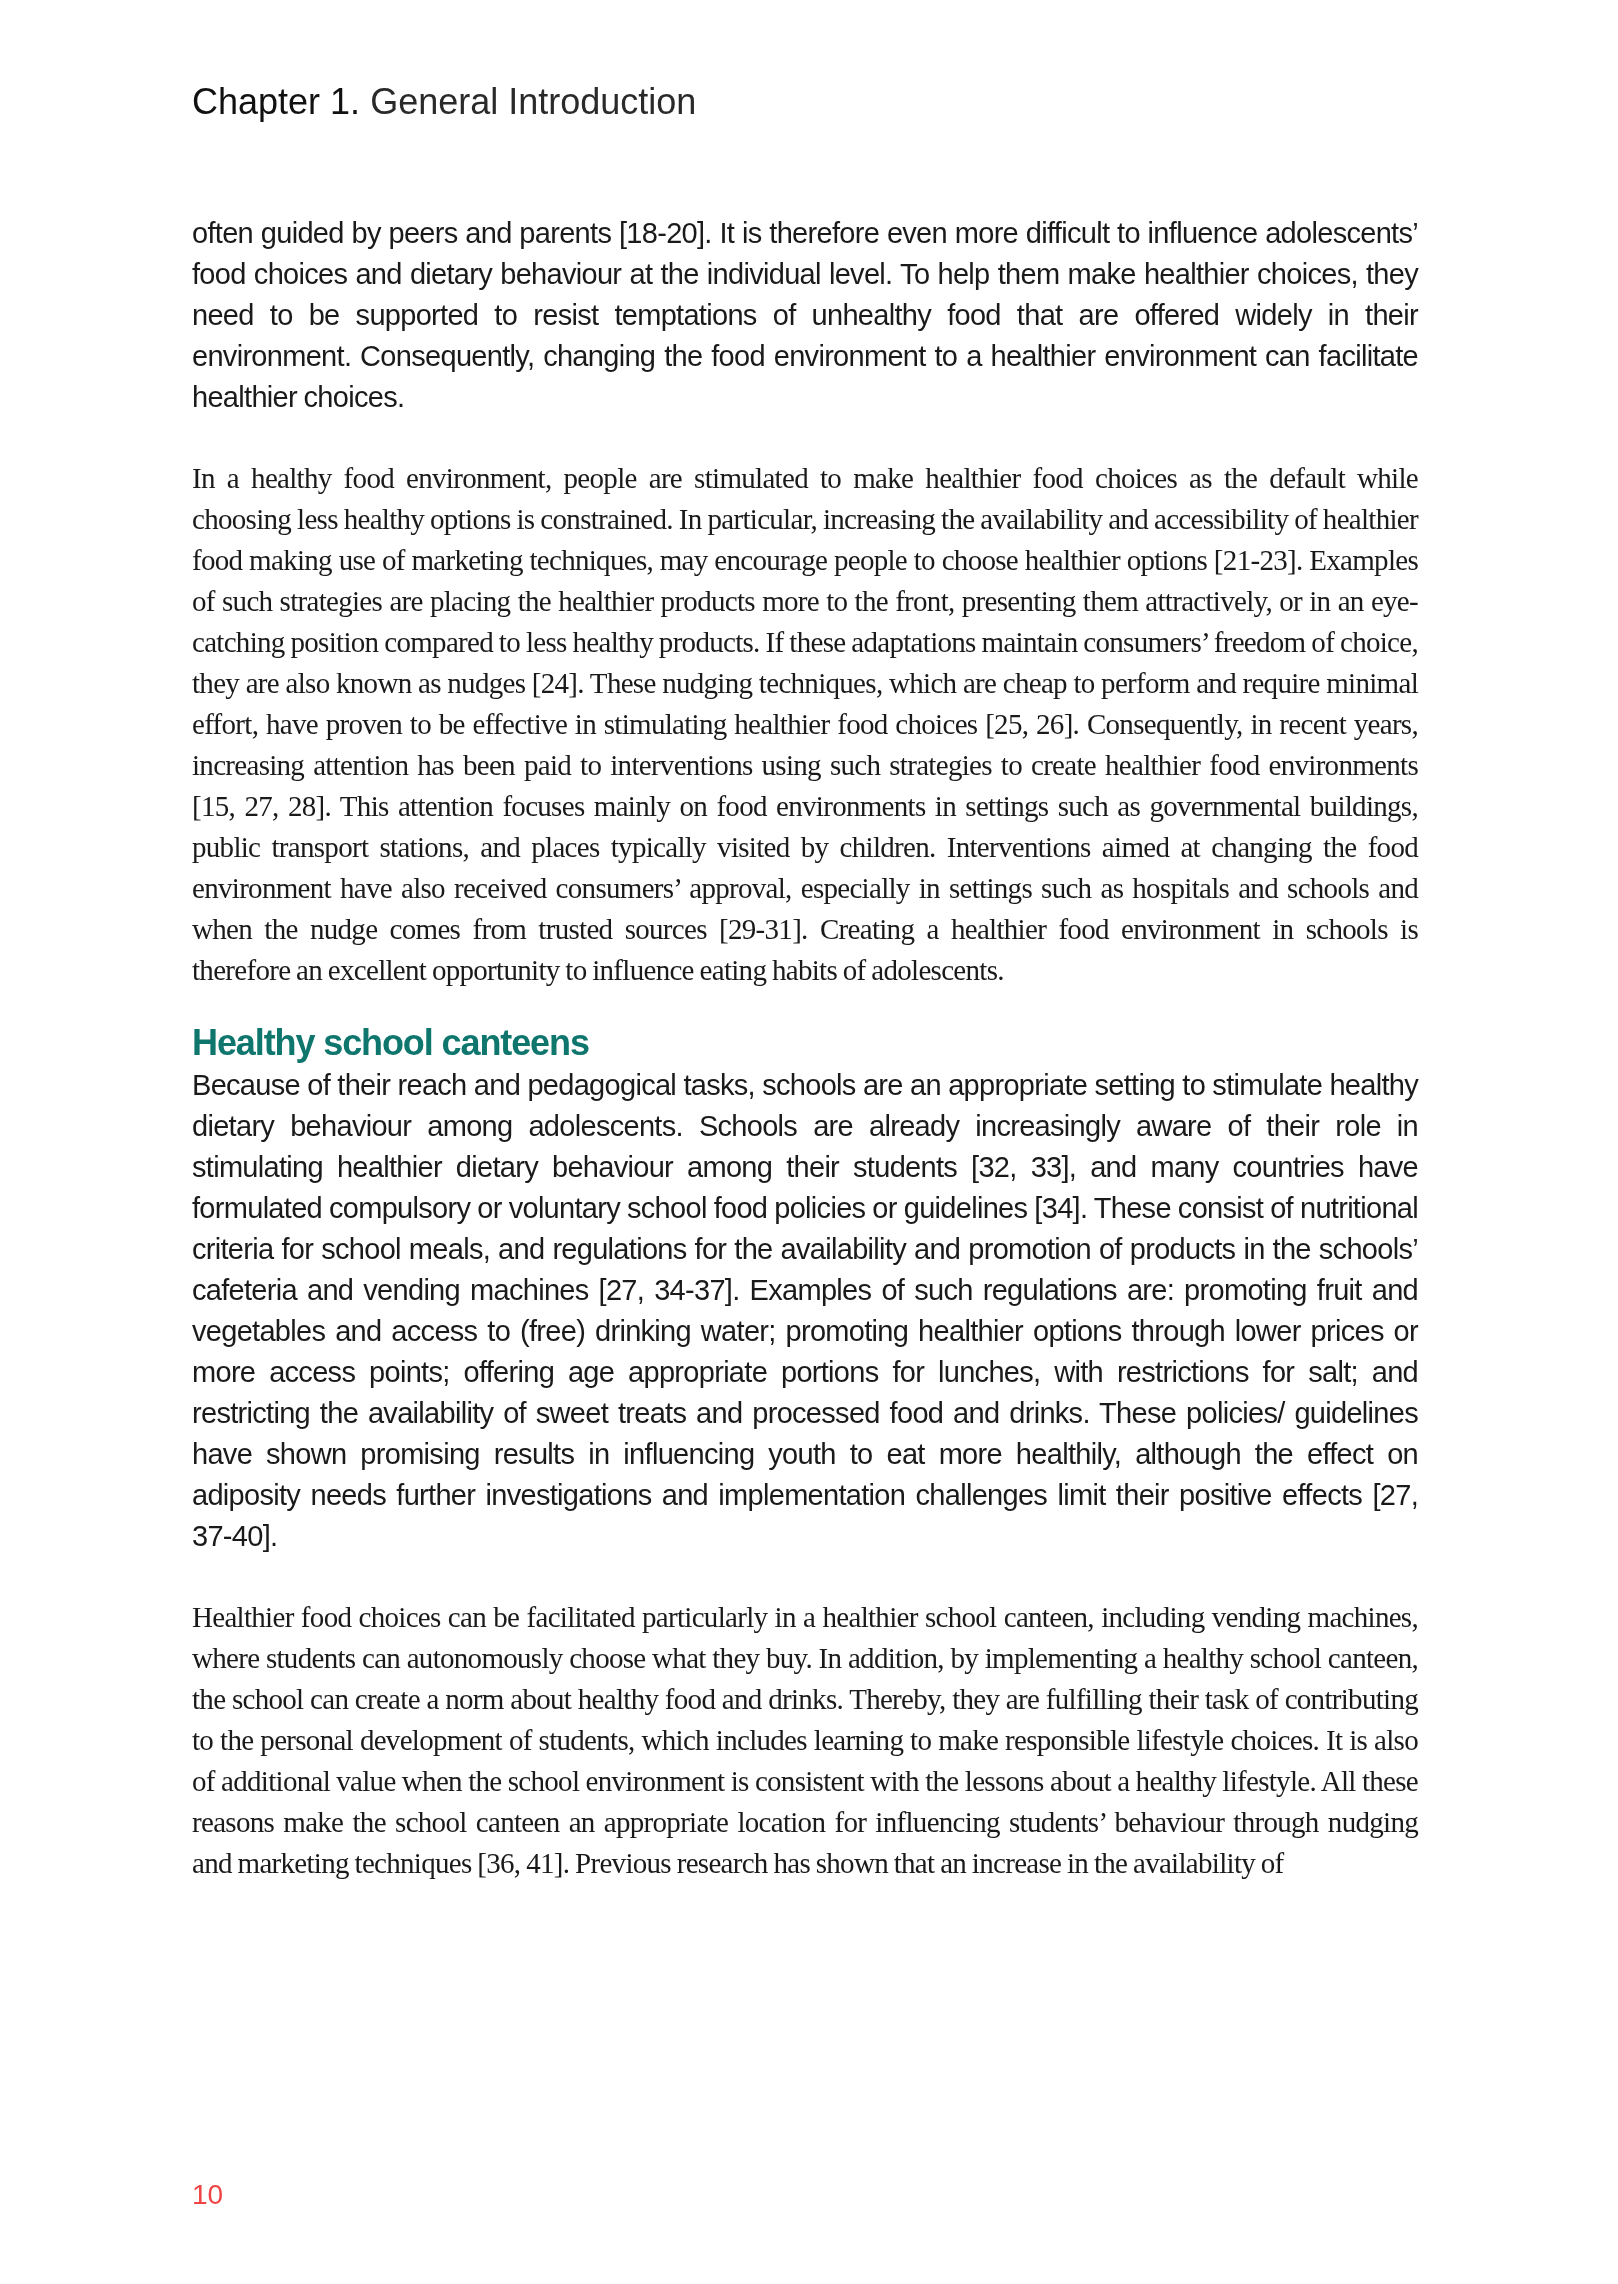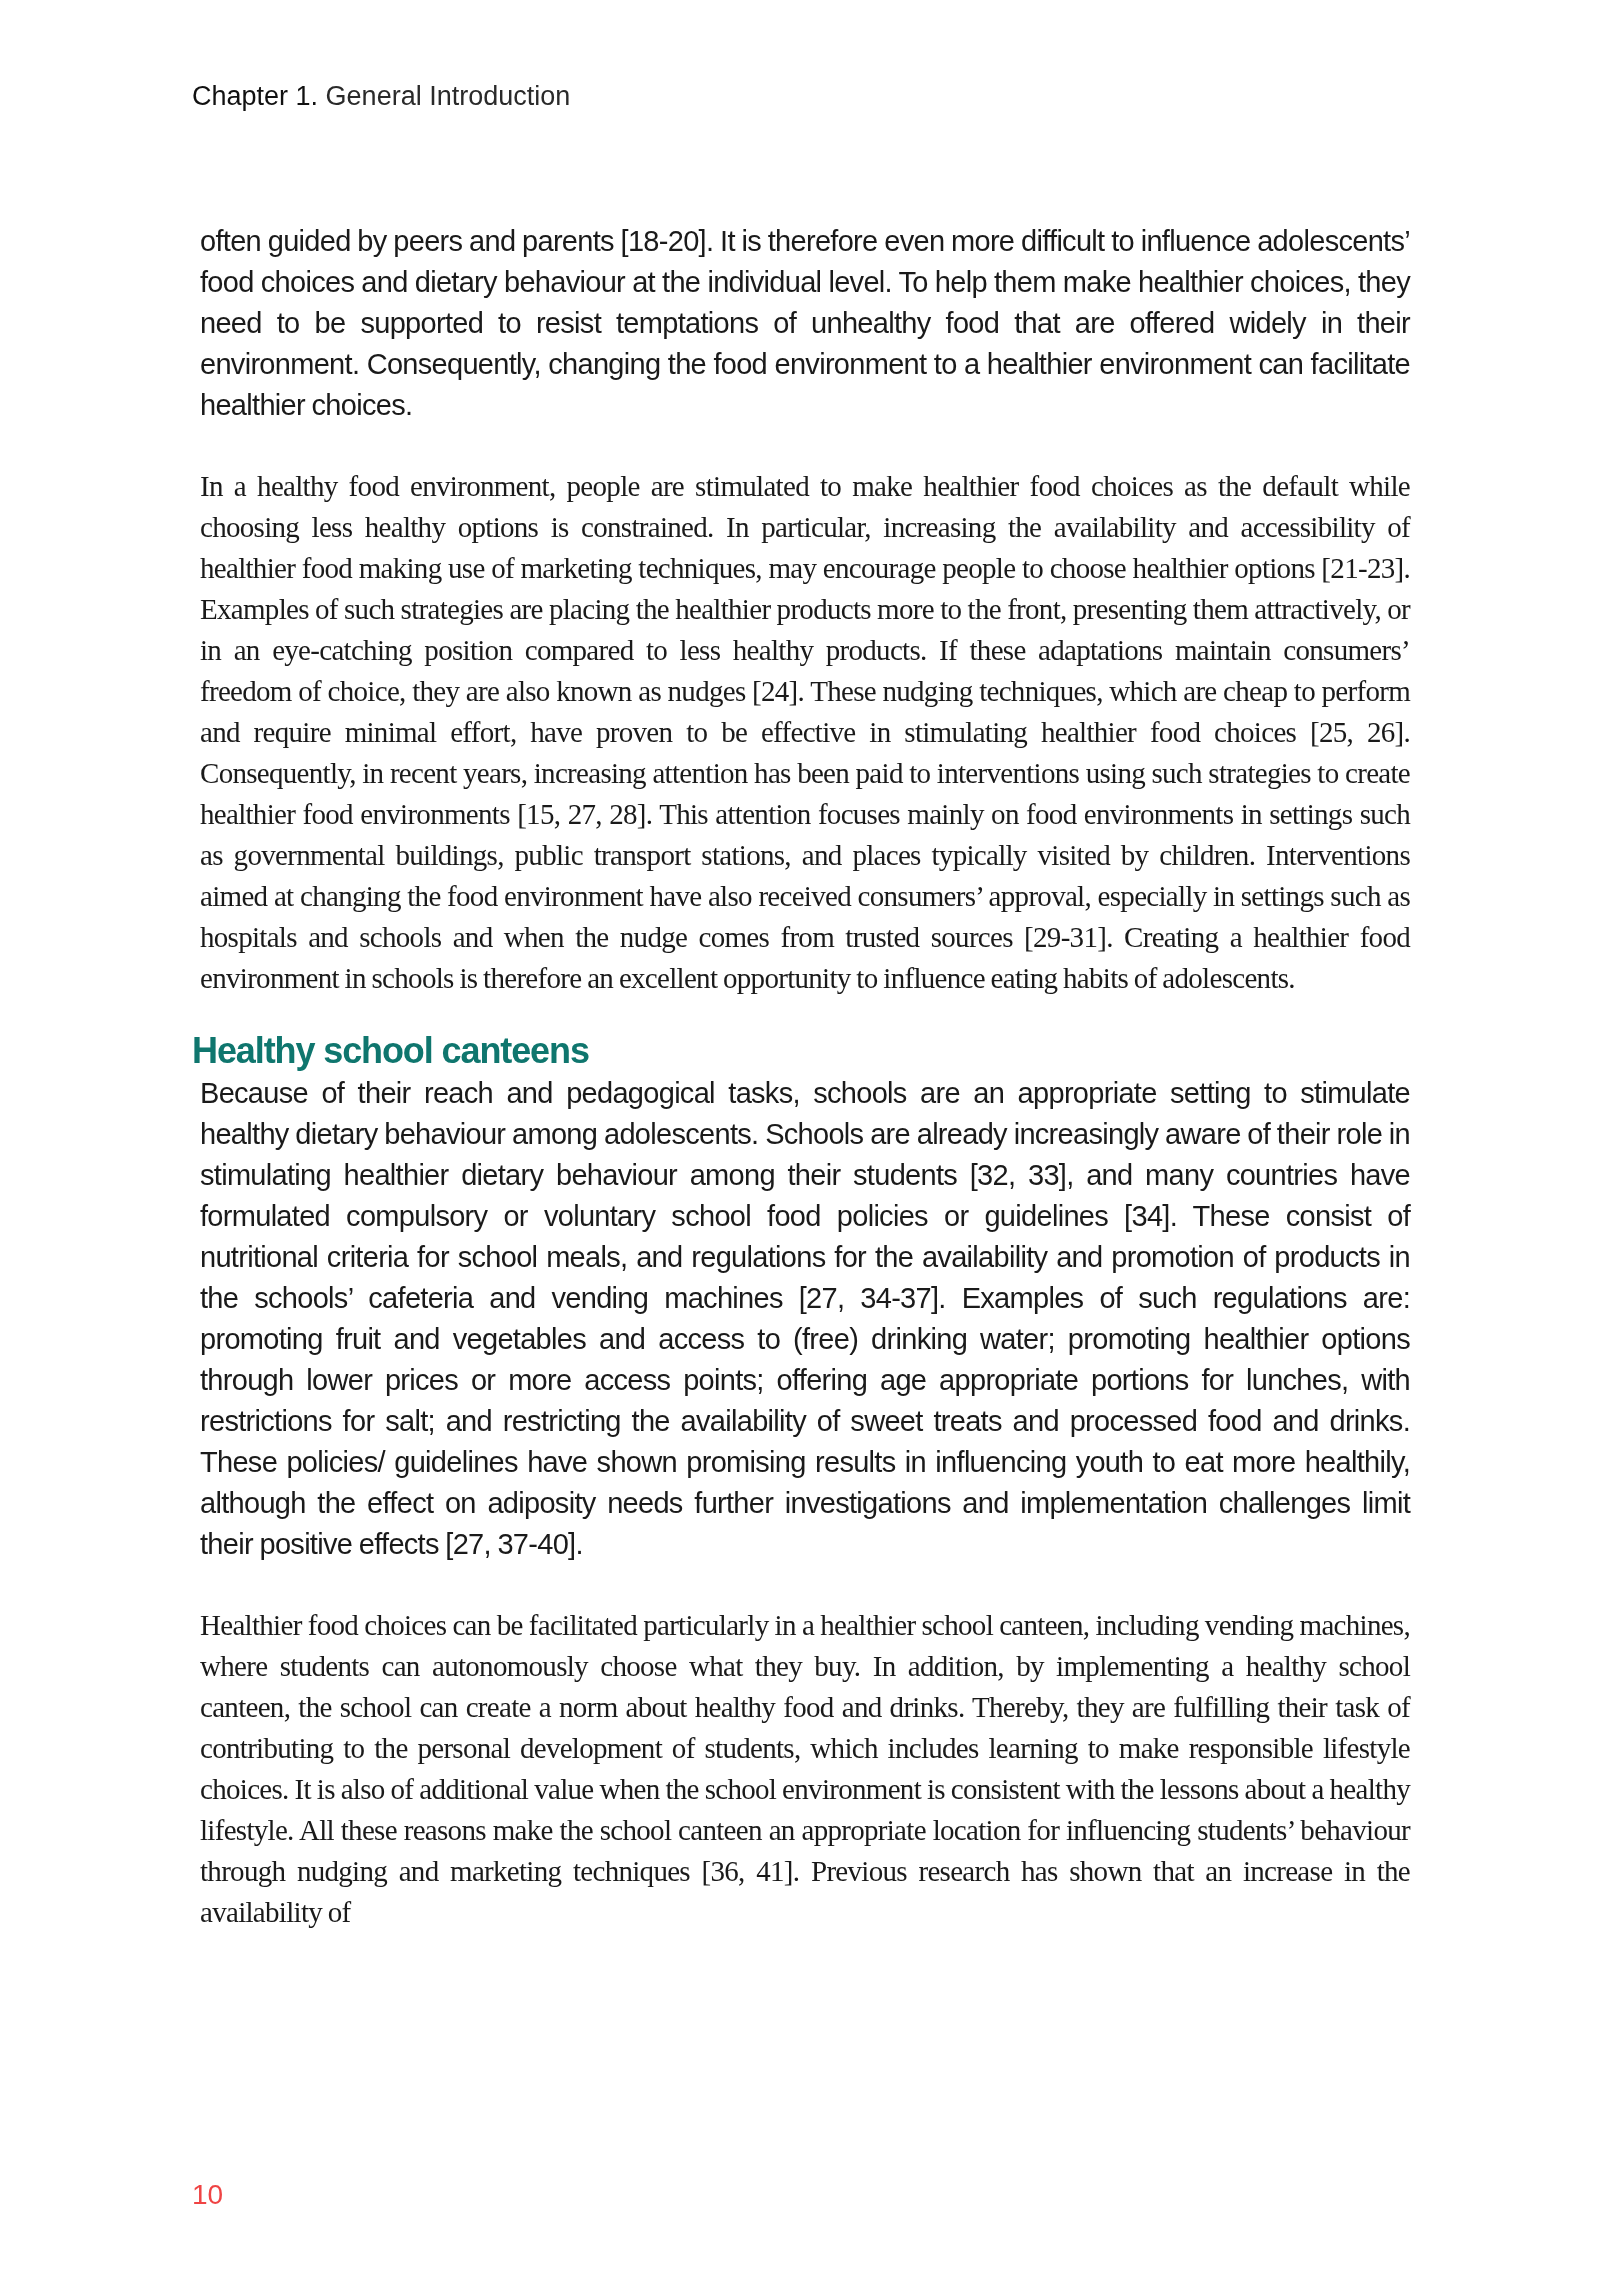--- a/index.html
+++ b/index.html
@@ -12,41 +12,41 @@
     height: 2284px;
     position: relative;
     overflow: hidden;
     font-family: "Liberation Sans", "DejaVu Sans", sans-serif;
     color: #1a1a1a;
   }
   .running-header {
     position: absolute;
     left: 192px;
     top: 81px;
-    font-size: 27px;
+    font-size: 36px;
     color: #222;
     letter-spacing: 0px;
   }
   .running-header .chap {
     color: #111;
   }
   .running-header .title {
     color: #2a2a2a;
   }
   .content {
     position: absolute;
     left: 192px;
     top: 213px;
     width: 1226px;
   }
   .para {
     font-size: 29px;
     line-height: 41px;
     text-align: justify;
-    margin: 8px;
+    margin: 0;
     color: #1a1a1a;
     letter-spacing: -0.7px;
     word-spacing: -0.8px;
   }
   .para + .para {
     margin-top: 40px;
     font-family: Liberation Serif, serif;
   }
   .section-heading {
     font-size: 36px;

